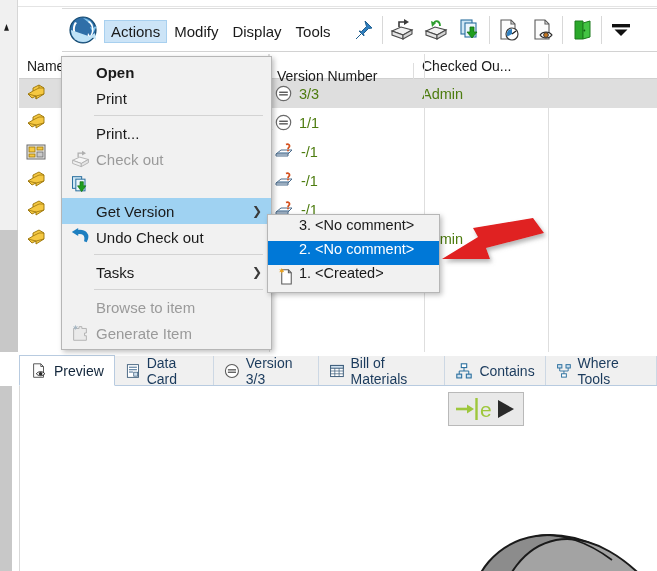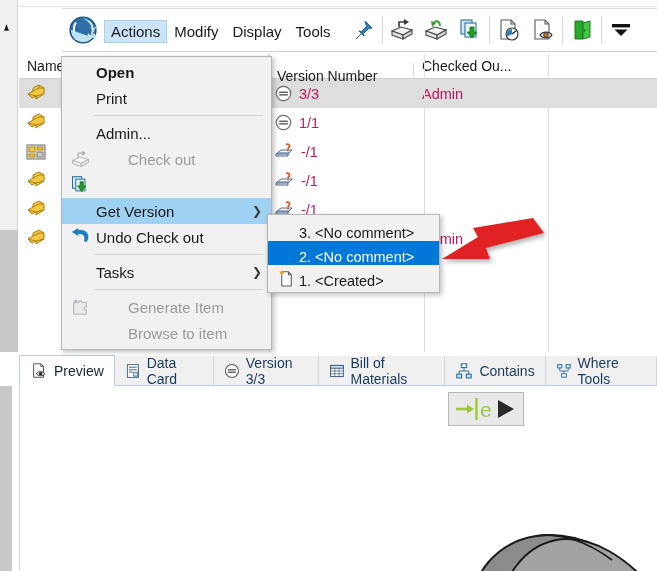--- a/index.html
+++ b/index.html
@@ -92,21 +92,21 @@
   .col-name { width: 250px; }
   .col-ver  { width: 145px; margin-top: 19px; }
   .col-chk  { width: 243px; border-right: none; }
 
   .grid-row {
     display: flex; height: 29px; align-items: center;
   }
   .grid-row.selected { background: #dedede; }
   .cell {
     height: 19px; display: flex; align-items: center;
-    font-size: 14.5px; color: #be185d;
+    font-size: 14.5px; color: #4d7c0f;
     padding-left: 6px; overflow: hidden; white-space: nowrap;
   }
   .cell.c-name { width: 250px; }
   .cell.c-ver  { width: 145px; gap: 7px; }
   .cell.c-chk  { width: 243px; padding-left: 8px; }
   .vdiv {
     position: absolute; top: 54px; height: 298px;
     width: 1px; background: #dedede;
   }
 
@@ -124,21 +124,21 @@
     display: flex; align-items: center;
     height: 26px;
     padding-left: 5px;
     font-size: 15px;
     color: #1a1a1a;
     cursor: default;
     position: relative;
     text-align: center;
   }
   .mrow.bold { font-weight: bold; }
-  .mrow.disabled { color: #9a9a9a; gap: 32px; }
+  .mrow.disabled { color: #9a9a9a; }
   .mrow.hl { background: #9fd2f2; }
   .mico {
     width: 26px; height: 22px; flex: 0 0 26px;
     display: flex; align-items: center; justify-content: center;
   }
   .mlabel { padding-left: 3px; }
   .mchev {
     position: absolute; right: 9px; top: 50%;
     transform: translateY(-50%);
     font-size: 12px; color: #3a3a3a;
@@ -149,21 +149,21 @@
   .submenu {
     position: absolute; left: 267px; top: 214px;
     width: 173px;
     background: #f1f1f1;
     border: 1px solid #b6b6b6;
     box-shadow: 2px 2px 5px rgba(0,0,0,0.25);
     padding: 2px 0 3px 0;
     z-index: 50;
   }
   .srow {
-    display: flex; align-items: flex-end; height: 24px;
+    display: flex; align-items: flex-start; height: 24px;
     padding-left: 5px; font-size: 14.5px; color: #1a1a1a;
     cursor: default;
   }
   .srow.hl { background: #0078d7; color: #ffffff; }
 
   
   .red-arrow {
     position: absolute; left: 440px; top: 215px;
     width: 122px; height: 66px; z-index: 60;
     pointer-events: none;
@@ -487,21 +487,21 @@
 
     <div class="mrow">
       <div class="mico"></div>
       <div class="mlabel">Print</div>
     </div>
 
     <div class="msep"></div>
 
     <div class="mrow">
       <div class="mico"></div>
-      <div class="mlabel">Admin...</div>
+      <div class="mlabel">Print...</div>
     </div>
 
     <div class="mrow disabled">
       <div class="mico">
         <svg width="21" height="19" viewBox="0 0 26 24">
           <path d="M3 13 L12 9 L23 12 L14 17 Z" fill="#f6f6f6" stroke="#aeaeae" stroke-width="1.1"></path>
           <path d="M3 13 L3 17 L14 21 L14 17 Z" fill="#efefef" stroke="#aeaeae" stroke-width="1.1"></path>
           <path d="M14 17 L14 21 L23 16 L23 12 Z" fill="#e6e6e6" stroke="#aeaeae" stroke-width="1.1"></path>
           <path d="M10 9 L10 4 L17 4" fill="none" stroke="#aeaeae" stroke-width="1.6"></path>
           <path d="M15 1 L20 4 L15 7 Z" fill="#aeaeae"></path>
@@ -541,32 +541,32 @@
 
     <div class="mrow">
       <div class="mico"></div>
       <div class="mlabel">Tasks</div>
       <div class="mchev">❯</div>
     </div>
 
     <div class="msep"></div>
 
     <div class="mrow disabled">
+      <div class="mico"></div>
+      <div class="mlabel">Browse to item</div>
+    </div>
+
+    <div class="mrow disabled">
       <div class="mico">
         <svg width="20" height="20" viewBox="0 0 22 22">
           <path d="M4 6 L10 6 L10 4 L13 4 L13 6 L18 6 L18 11 L16 11 L16 14 L18 14 L18 19 L4 19 Z" fill="#eaeaea" stroke="#b4b4b4" stroke-width="1.1"></path>
           <path d="M6 2 L7 4 L9 3.2 L7.6 5 L9 6.6 L7 5.9 L6 8 L5.4 5.9 L3.4 6.6 L4.6 5 L3.4 3.2 L5.4 4 Z" fill="#a8b8c4"></path>
         </svg>
       </div>
       <div class="mlabel">Generate Item</div>
-    </div>
-
-    <div class="mrow disabled">
-      <div class="mico"></div>
-      <div class="mlabel">Browse to item</div>
     </div>
   </div>
 
   <div class="submenu">
     <div class="srow">
       <div class="mico"></div>
       <div>3. &lt;No comment&gt;</div>
     </div>
     <div class="srow hl">
       <div class="mico"></div>

